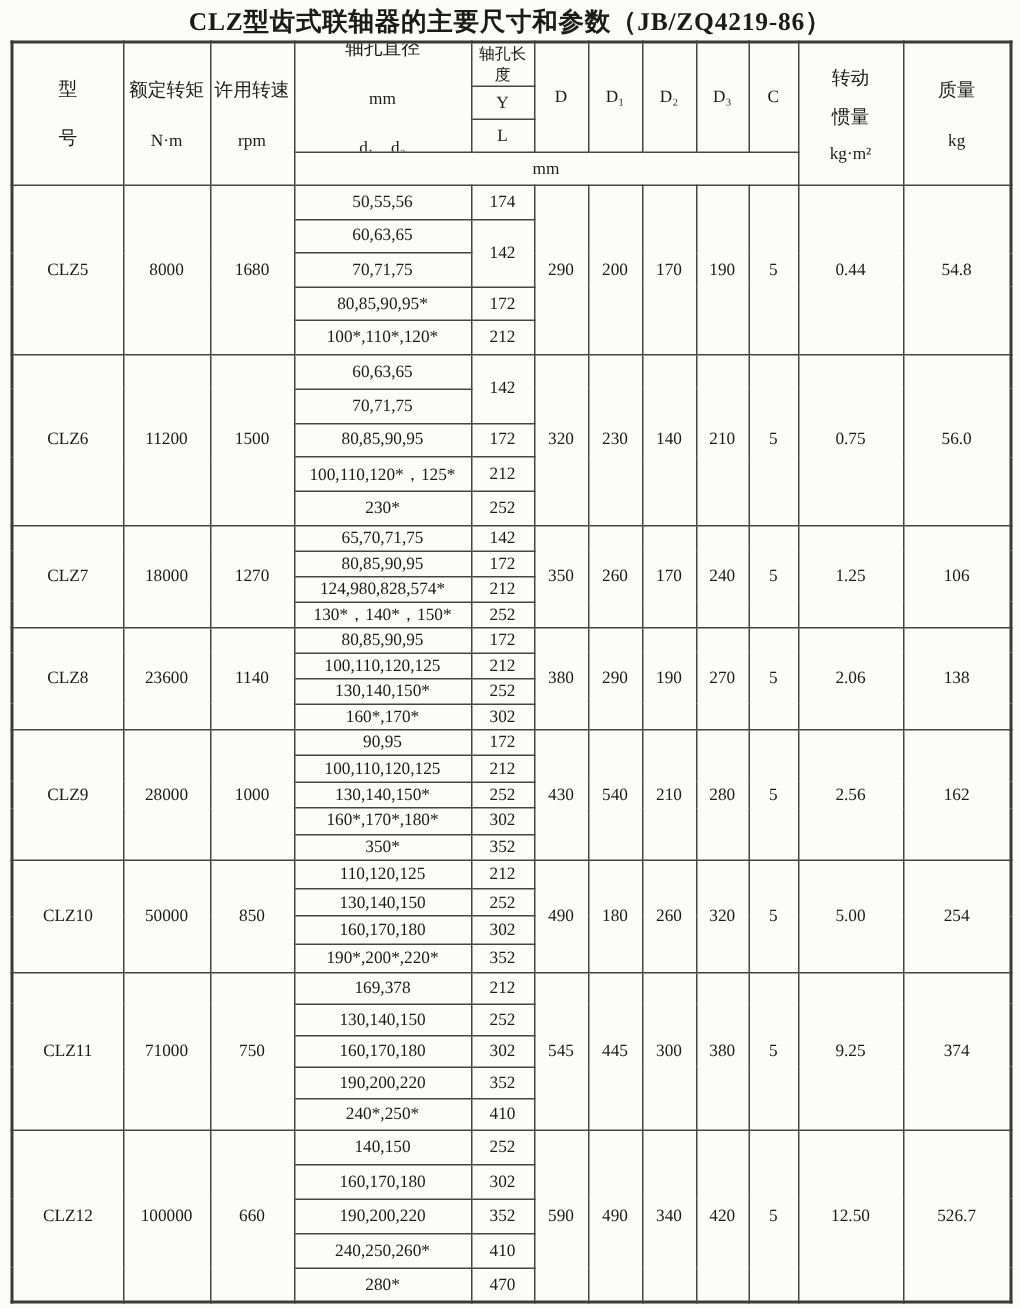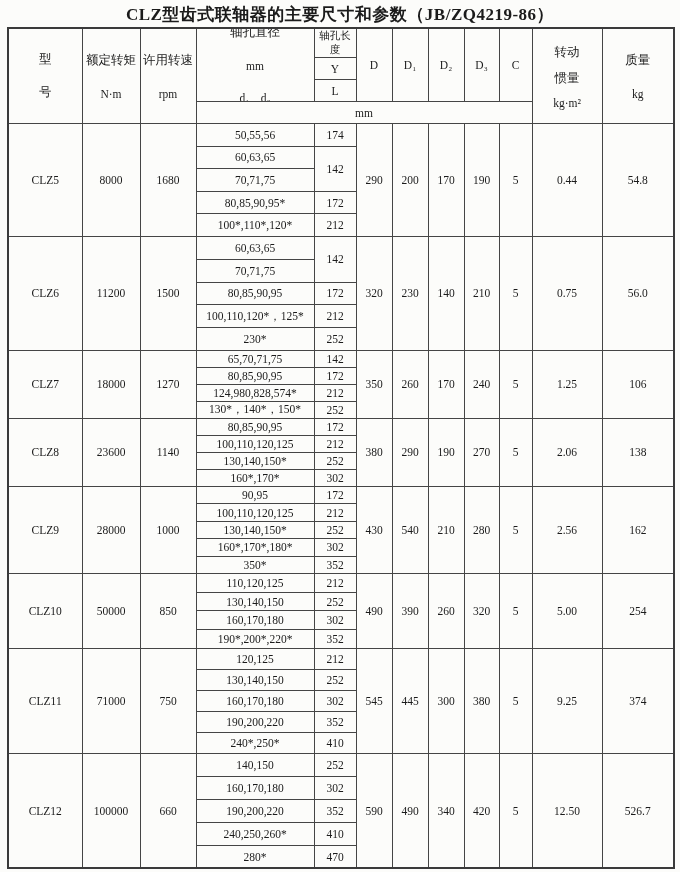--- a/index.html
+++ b/index.html
@@ -251,21 +251,21 @@
         <td class="dia">350*</td>
         <td>352</td>
       </tr>
       <tr style="height: 18.75px;">
         <td rowspan="4">CLZ10</td>
         <td rowspan="4">50000</td>
         <td rowspan="4">850</td>
         <td class="dia">110,120,125</td>
         <td>212</td>
         <td rowspan="4">490</td>
-        <td rowspan="4">390</td>
+        <td rowspan="4">180</td>
         <td rowspan="4">260</td>
         <td rowspan="4">320</td>
         <td rowspan="4">5</td>
         <td rowspan="4">5.00</td>
         <td rowspan="4">254</td>
       </tr>
       <tr style="height: 18.75px;">
         <td class="dia">130,140,150</td>
         <td>252</td>
       </tr>
@@ -274,21 +274,21 @@
         <td>302</td>
       </tr>
       <tr style="height: 18.75px;">
         <td class="dia">190*,200*,220*</td>
         <td>352</td>
       </tr>
       <tr style="height: 21px;">
         <td rowspan="5">CLZ11</td>
         <td rowspan="5">71000</td>
         <td rowspan="5">750</td>
-        <td class="dia">120,125</td>
+        <td class="dia">169,378</td>
         <td>212</td>
         <td rowspan="5">545</td>
         <td rowspan="5">445</td>
         <td rowspan="5">300</td>
         <td rowspan="5">380</td>
         <td rowspan="5">5</td>
         <td rowspan="5">9.25</td>
         <td rowspan="5">374</td>
       </tr>
       <tr style="height: 21px;">

